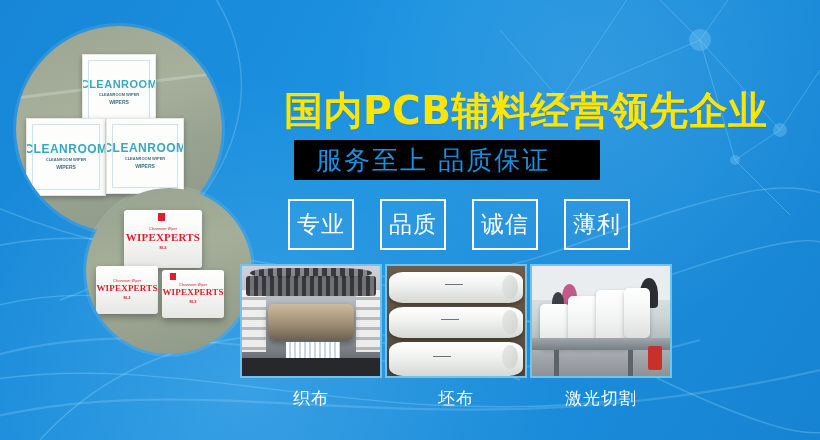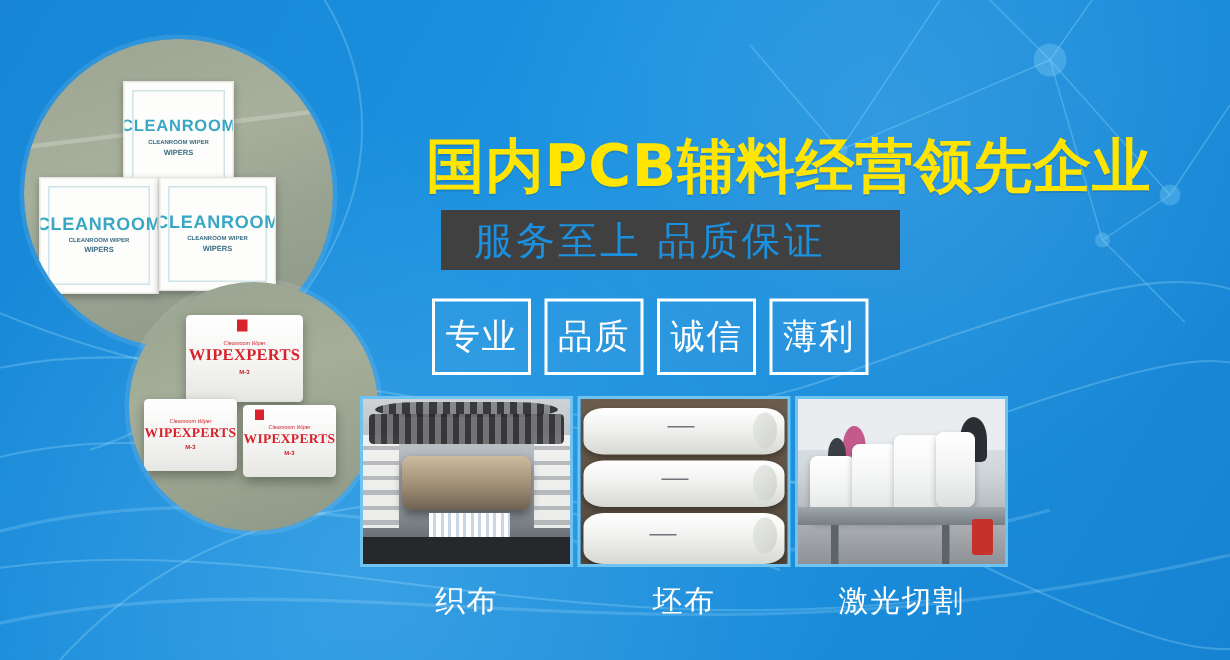--- a/index.html
+++ b/index.html
@@ -84,50 +84,50 @@
     position:absolute;left:284px;top:72px;
     font-size:39px;font-weight:bold;color:#ffe500;
     letter-spacing:.5px;white-space:nowrap;
     text-shadow:0 1px 0 rgba(0,0,0,.10);
     font-family:"DejaVu Sans","Liberation Sans",sans-serif;
   }
 
   
   .sub-bar{
     position:absolute;left:294px;top:140px;
-    width:306px;height:40px;background:#404040;
+    width:306px;height:40px;background:#000000;
     display:flex;align-items:center;
   }
   .sub-bar .sub-text{
     color:#1b90de;font-size:26px;font-weight:normal;
     letter-spacing:2px;margin-left:22px;white-space:nowrap;
     font-family:"DejaVu Sans","Liberation Sans",sans-serif;
   }
 
   
-  .kw-row{position:absolute;left:288px;top:199px;display:flex;gap:9px;}
+  .kw-row{position:absolute;left:288px;top:199px;display:flex;gap:26px;}
   .kw-box{
     width:62px;height:47px;
     border:2px solid #ffffff;
     display:flex;align-items:center;justify-content:center;
     color:#ffffff;font-size:23px;letter-spacing:1px;
     background:rgba(255,255,255,.03);
     font-family:"DejaVu Sans","Liberation Sans",sans-serif;
   }
 
   
   .thumbs{position:absolute;left:240px;top:264px;display:flex;gap:3px;}
   .thumb-cell{width:142px;}
   .thumb{
     width:142px;height:114px;
     border:2px solid #6ec3f0;
     box-sizing:border-box;overflow:hidden;position:relative;
   }
   .thumb-caption{
-    margin-top:9px;text-align:center;color:#ffffff;font-size:20px;
+    margin-top:9px;text-align:center;color:#ffffff;font-size:17px;
     letter-spacing:1px;white-space:nowrap;
     font-family:"DejaVu Sans","Liberation Sans",sans-serif;
   }
   .timg{position:absolute;inset:0;}
 
   
   .t-knit{background:linear-gradient(180deg,#cfd3d6 0%,#b7bdc2 30%,#8f969c 65%,#4a4f54 100%);}
   .t-knit .drum{
     position:absolute;left:26px;top:38px;width:86px;height:36px;border-radius:6px;
     background:linear-gradient(180deg,#cdbb9e 0%,#9a8a72 60%,#6d6152 100%);

